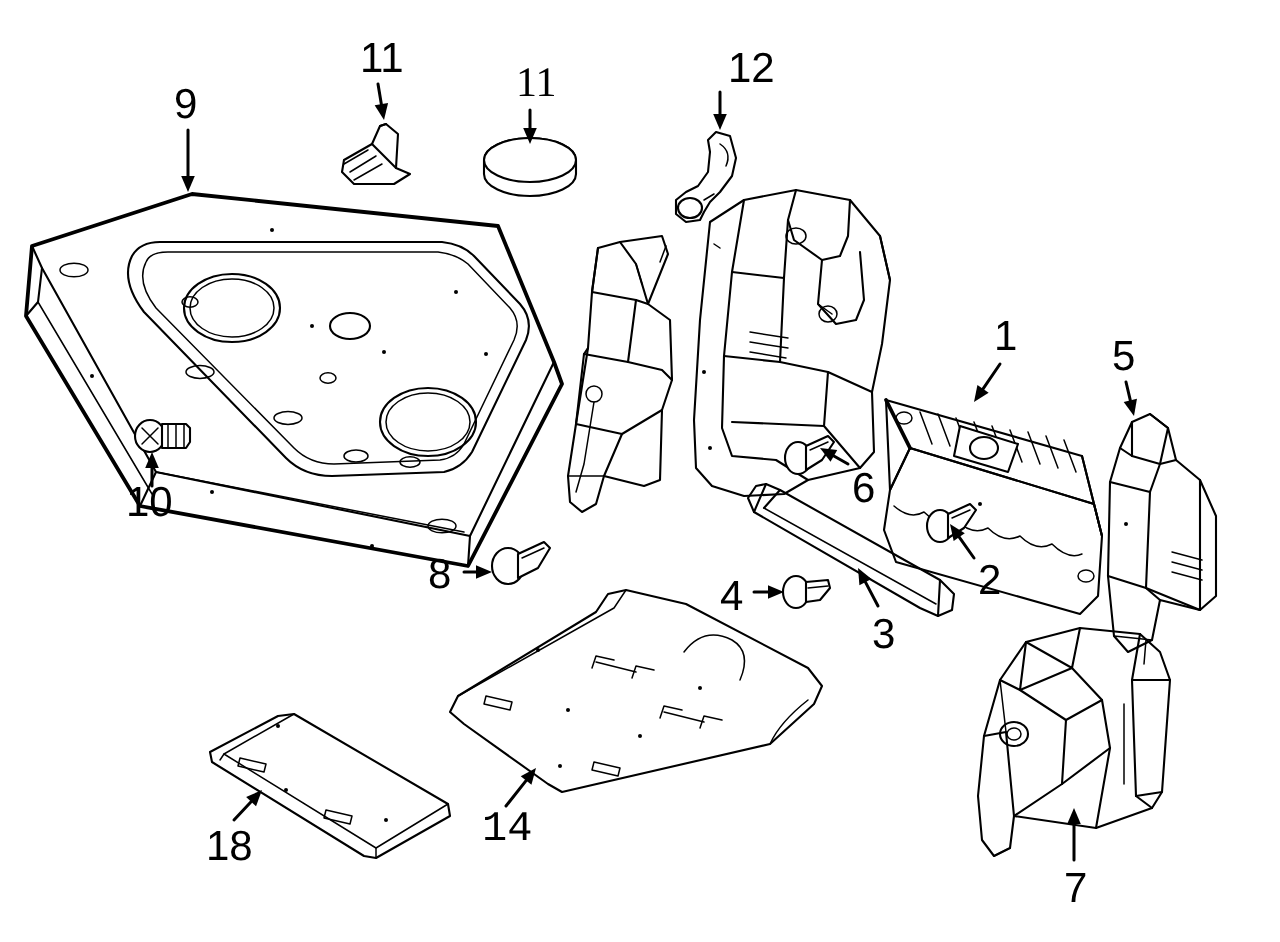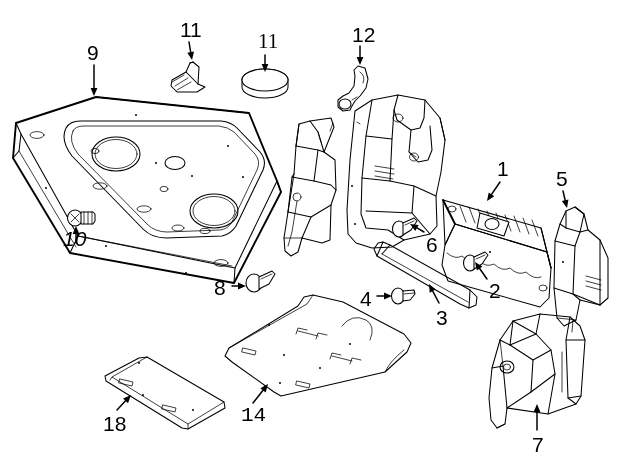--- a/index.html
+++ b/index.html
@@ -297,21 +297,21 @@
 <div id="callout-layer">
       <div class="callout" style="left: 497px; top: 158px;">1</div>
       <div class="callout" style="left: 489px; top: 280px;">2</div>
       <div class="callout" style="left: 436px; top: 307px;">3</div>
       <div class="callout" style="left: 360px; top: 288px;">4</div>
       <div class="callout" style="left: 556px; top: 168px;">5</div>
       <div class="callout" style="left: 426px; top: 234px;">6</div>
       <div class="callout" style="left: 532px; top: 434px;">7</div>
       <div class="callout" style="left: 214px; top: 277px;">8</div>
       <div class="callout" style="left: 87px; top: 42px;">9</div>
-      <div class="callout" style="left: 63px; top: 228px; font-style: italic;">10</div>
+      <div class="callout" style="left: 63px; top: 241px;">10</div>
       <div class="callout" style="left: 258px; top: 31px; font-family: Liberation Serif, serif;">11</div>
-      <div class="callout" style="left: 352px; top: 24px;">12</div>
+      <div class="callout" style="left: 364px; top: 24px;">12</div>
       <div class="callout" style="left: 180px; top: 19px;">11</div>
       <div class="callout" style="left: 241px; top: 405px; font-family: Liberation Mono, monospace;">14</div>
       <div class="callout" style="left: 103px; top: 413px;">18</div>
     </div>
 
 </div>
 
 </body></html>

